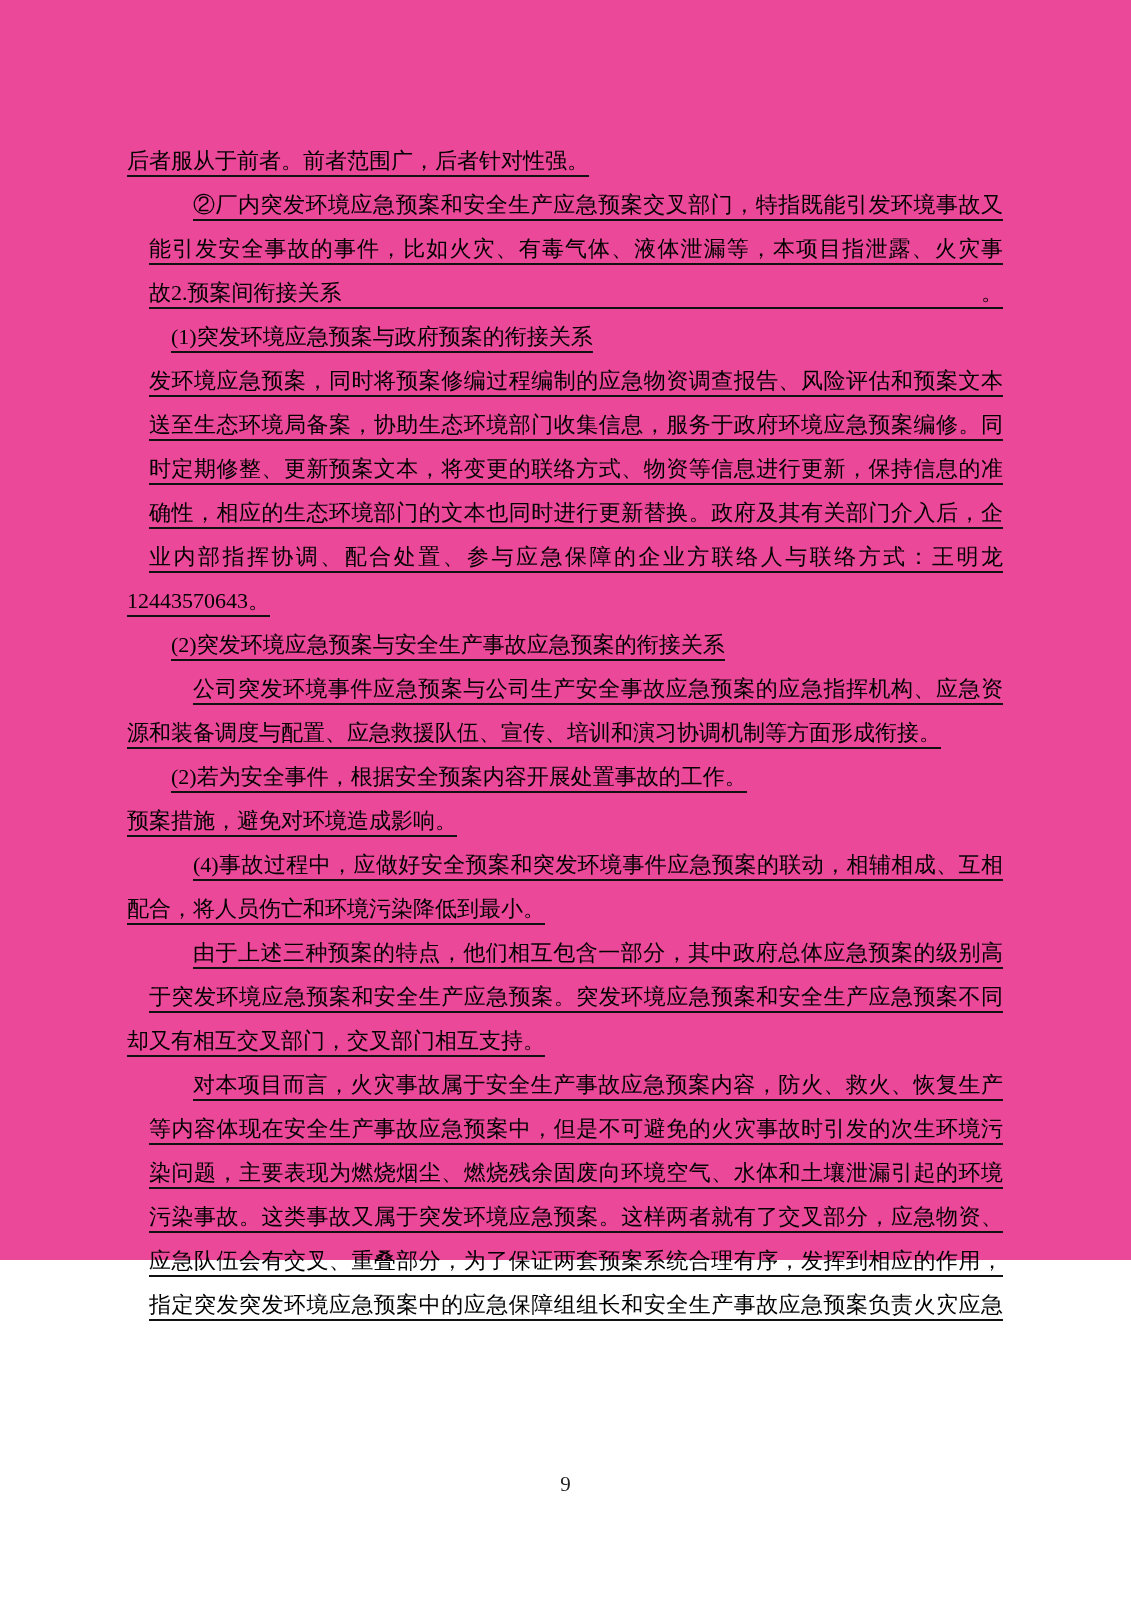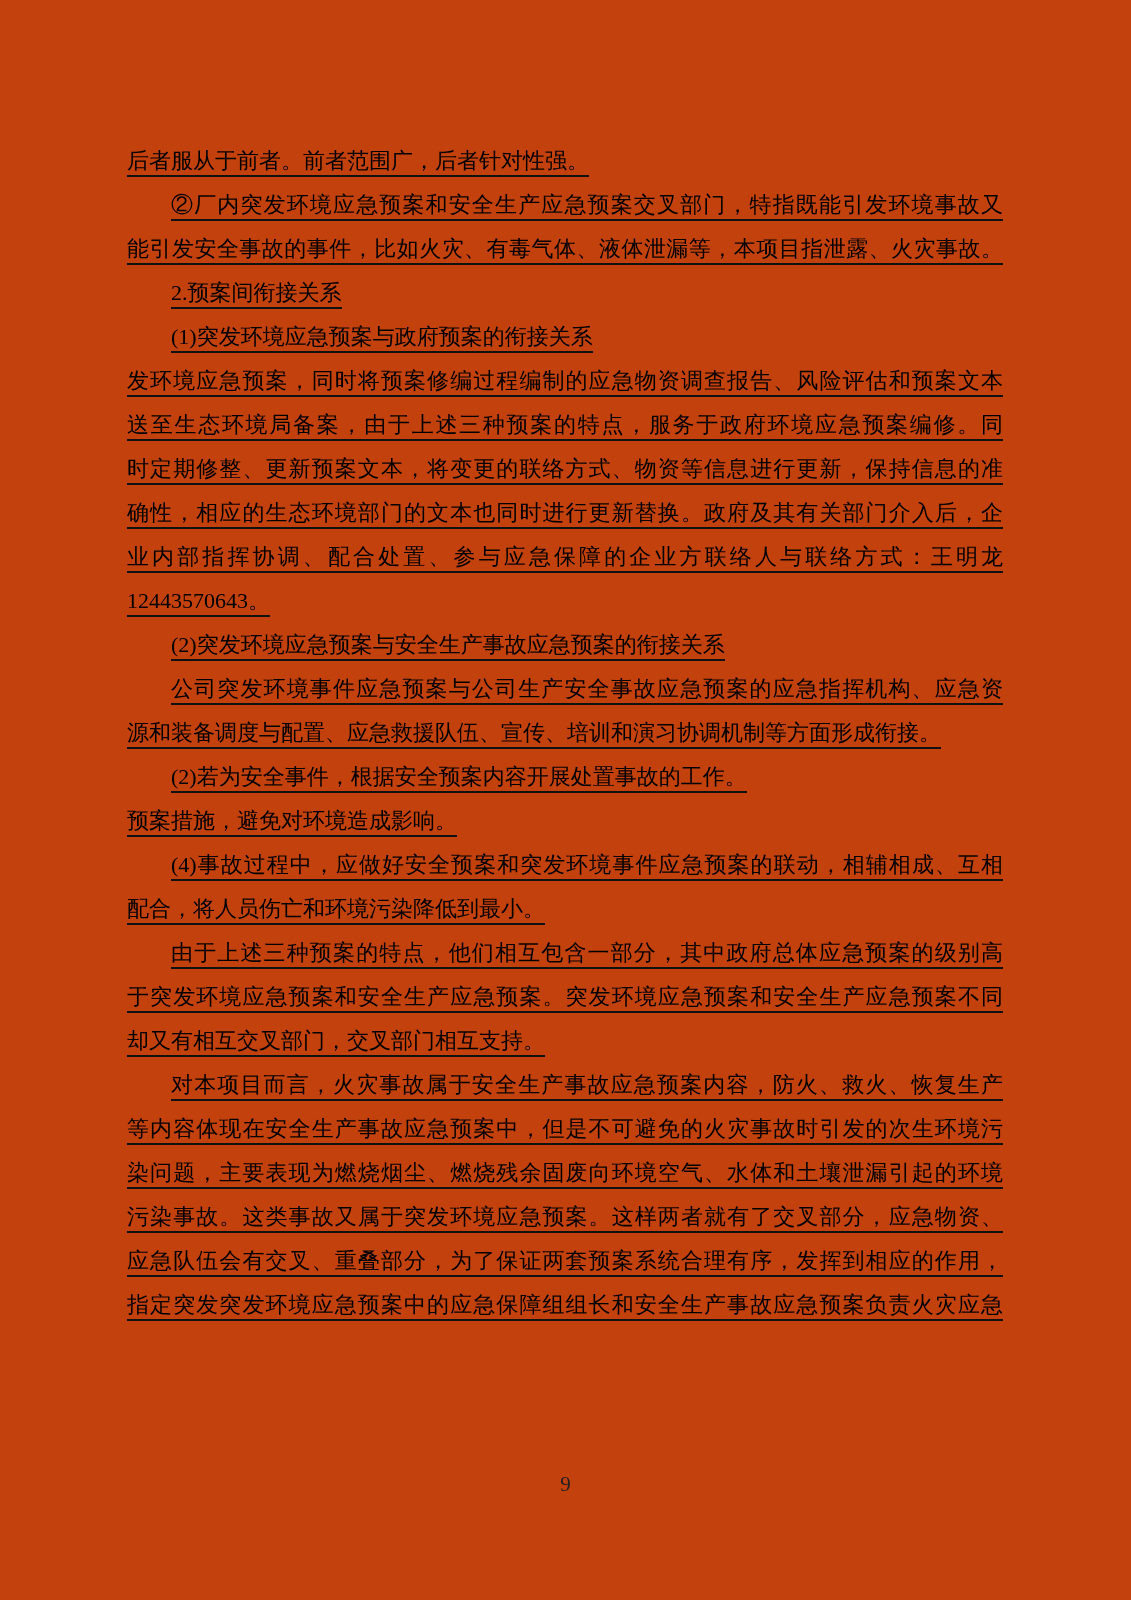--- a/index.html
+++ b/index.html
@@ -11,40 +11,41 @@
     height: 1600px;
     background: #ffffff;
     position: relative;
     overflow: hidden;
     font-family: "Liberation Serif", serif;
   }
   .page {
     position: absolute;
     left: 0; top: 0;
     width: 1131px;
-    height: 1600px;
-    background: #c2410c;
+    height: 1260px;
+    background: #ec4899;
   }
   .content {
     position: absolute;
     left: 127px;
     top: 139px;
     width: 876px;
     color: #000000;
   }
   .line {
     font-size: 22px;
     line-height: 44px;
     height: 44px;
     text-align: justify;
     color: #000000;
     white-space: normal;
   }
   .line.j {
     text-align-last: justify;
+    margin-left: 22px;
   }
   .line.ind {
     text-indent: 44px;
   }
   .line.b {
     font-weight: normal;
   }
   .line .t {
     border-bottom: 2px solid #111111;
     padding-bottom: 2px;
@@ -64,21 +65,21 @@
 <body>
 
 <div class="page">
   <div class="content">
       <div class="line"><span class="t">后者服从于前者。前者范围广，后者针对性强。</span></div>
       <div class="line j ind"><span class="t">②厂内突发环境应急预案和安全生产应急预案交叉部门，特指既能引发环境事故又</span></div>
       <div class="line j"><span class="t">能引发安全事故的事件，比如火灾、有毒气体、液体泄漏等，本项目指泄露、火灾事故。</span></div>
       <div class="line ind b"><span class="t">2.预案间衔接关系</span></div>
       <div class="line ind"><span class="t">(1)突发环境应急预案与政府预案的衔接关系</span></div>
       <div class="line j"><span class="t">发环境应急预案，同时将预案修编过程编制的应急物资调查报告、风险评估和预案文本</span></div>
-      <div class="line j"><span class="t">送至生态环境局备案，由于上述三种预案的特点，服务于政府环境应急预案编修。同</span></div>
+      <div class="line j"><span class="t">送至生态环境局备案，协助生态环境部门收集信息，服务于政府环境应急预案编修。同</span></div>
       <div class="line j"><span class="t">时定期修整、更新预案文本，将变更的联络方式、物资等信息进行更新，保持信息的准</span></div>
       <div class="line j"><span class="t">确性，相应的生态环境部门的文本也同时进行更新替换。政府及其有关部门介入后，企</span></div>
       <div class="line j"><span class="t">业内部指挥协调、配合处置、参与应急保障的企业方联络人与联络方式：王明龙</span></div>
       <div class="line"><span class="t">12443570643。</span></div>
       <div class="line ind"><span class="t">(2)突发环境应急预案与安全生产事故应急预案的衔接关系</span></div>
       <div class="line j ind"><span class="t">公司突发环境事件应急预案与公司生产安全事故应急预案的应急指挥机构、应急资</span></div>
       <div class="line"><span class="t">源和装备调度与配置、应急救援队伍、宣传、培训和演习协调机制等方面形成衔接。</span></div>
       <div class="line ind"><span class="t">(2)若为安全事件，根据安全预案内容开展处置事故的工作。</span></div>
       <div class="line"><span class="t">预案措施，避免对环境造成影响。</span></div>
       <div class="line j ind"><span class="t">(4)事故过程中，应做好安全预案和突发环境事件应急预案的联动，相辅相成、互相</span></div>

